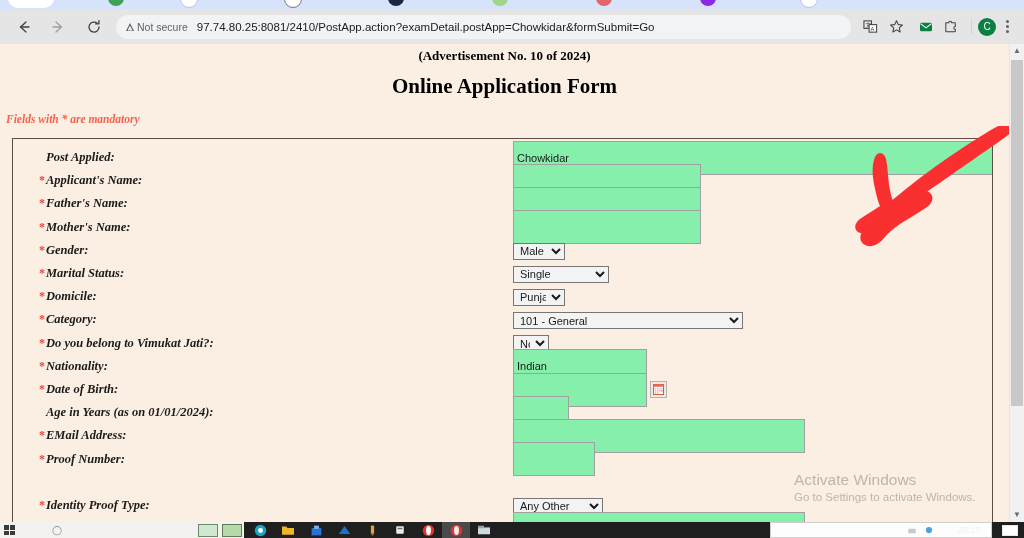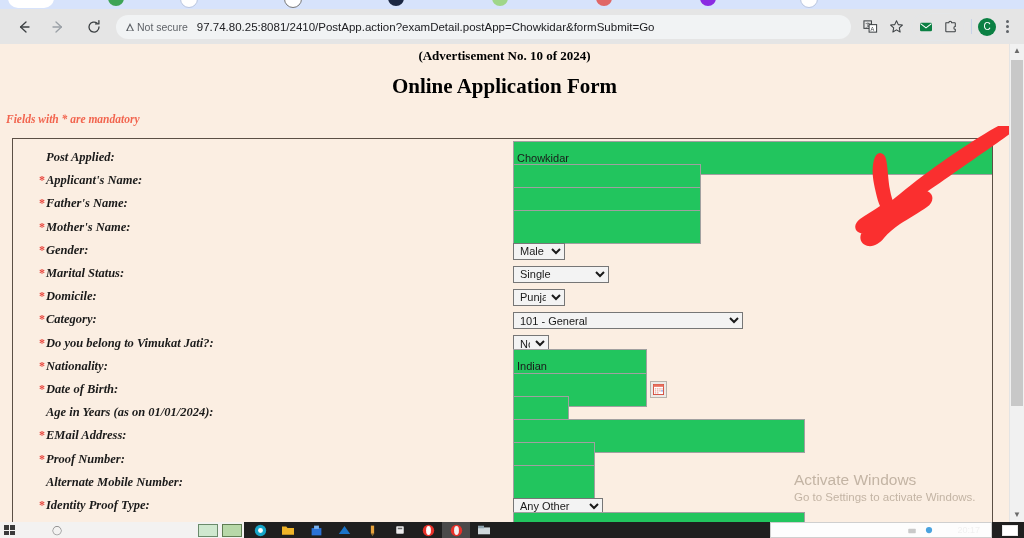--- a/index.html
+++ b/index.html
@@ -283,21 +283,21 @@
   .fld {
     position: absolute;
     left: 500px;
     box-sizing: border-box;
   }
 
   input.txt {
     height: 24px;
     box-sizing: border-box;
     border: 1px solid #a0a0a0;
-    background: #22c55e;
+    background: #86efac;
     font-family: "Liberation Sans", sans-serif;
     font-size: 11px;
     color: #1a1a1a;
     padding: 16px 3px;
     outline: none;
   }
   select.sel {
     height: 17px;
     box-sizing: border-box;
     border: 1px solid #767676;
@@ -580,24 +580,20 @@
           <div class="fld"><input type="text" class="txt" style="width: 56px;"></div>
         </div>
         <div class="row" style="top: 285.4px;">
           <div class="lbl"><span class="star">*</span><span>EMail Address:</span></div>
           <div class="fld"><input type="text" class="txt" style="width: 292px;"></div>
         </div>
         <div class="row" style="top: 308.6px;">
           <div class="lbl"><span class="star">*</span><span>Proof Number:</span></div>
           <div class="fld"><input type="text" class="txt" style="width: 82px;"></div>
         </div>
-        <div class="row" style="top: 331.8px;">
-          <div class="lbl"><span class="star-gap"></span><span>Alternate Mobile Number:</span></div>
-          <div class="fld"><input type="text" class="txt" style="width: 82px;"></div>
-        </div>
         <div class="row" style="top: 355px;">
           <div class="lbl"><span class="star">*</span><span>Identity Proof Type:</span></div>
           <div class="fld"><select class="sel" style="width: 90px;"><option>Any Other</option></select></div>
         </div>
         <div class="row" style="top: 378.2px;">
           <div class="lbl"><span class="star">*</span><span>Identity Proof:</span></div>
           <div class="fld"><input type="text" class="txt" style="width: 292px;"></div>
         </div>
       </div>
 

